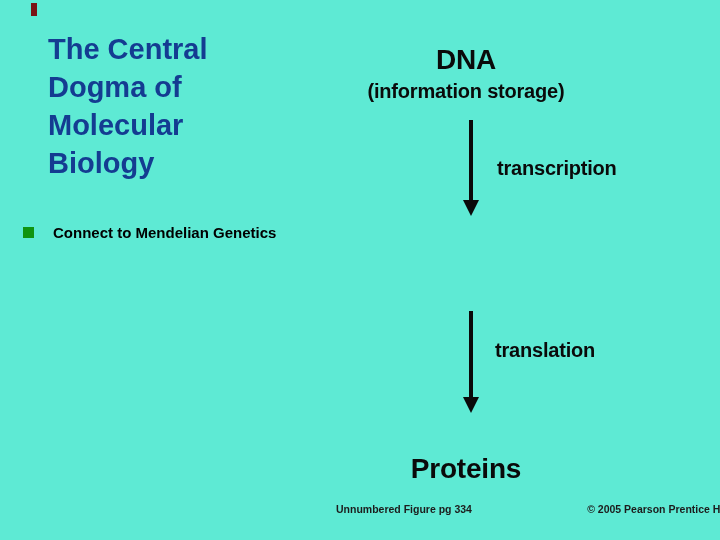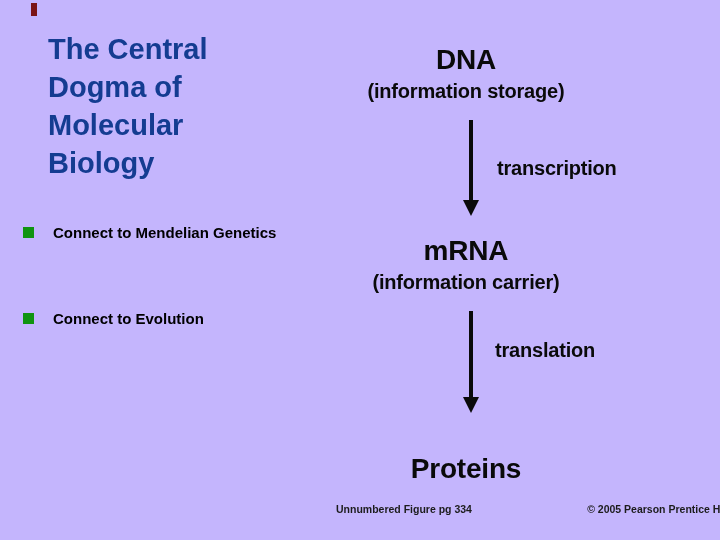--- a/index.html
+++ b/index.html
@@ -1,20 +1,20 @@
 <!DOCTYPE html>
 <html><head>
 <meta charset="utf-8">
 <style>
   html, body { margin: 0; padding: 0; background: #ffffff; }
   .slide {
     position: relative;
     width: 720px;
     height: 540px;
-    background: #c4b5fd;
+    background: #5eead4;
     overflow: hidden;
     font-family: "Liberation Sans", sans-serif;
   }
 
   
   .accent-dash {
     position: absolute;
     left: 31px; top: 3px;
     width: 6px; height: 13px;
     background: #7a1315;
@@ -121,42 +121,34 @@
   <h1 class="title">The Central
 Dogma of
 Molecular
 Biology</h1>
 
   <div class="bullet-item bullet-1">
     <span class="bullet-square"></span>
     <span class="bullet-text">Connect to Mendelian Genetics</span>
   </div>
 
-  <div class="bullet-item bullet-2">
-    <span class="bullet-square"></span>
-    <span class="bullet-text">Connect to Evolution</span>
-  </div>
 
   <div class="figure">
 
     <div class="node node-dna">
       <div class="node-name">DNA</div>
       <div class="node-sub">(information storage)</div>
     </div>
 
     <div class="arrow arrow-1">
       <div class="arrow-shaft"></div>
       <div class="arrow-head"></div>
     </div>
     <div class="arrow-label arrow-label-1">transcription</div>
 
-    <div class="node node-mrna">
-      <div class="node-name">mRNA</div>
-      <div class="node-sub">(information carrier)</div>
-    </div>
 
     <div class="arrow arrow-2">
       <div class="arrow-shaft"></div>
       <div class="arrow-head"></div>
     </div>
     <div class="arrow-label arrow-label-2">translation</div>
 
     <div class="node node-proteins">
       <div class="node-name">Proteins</div>
     </div>

